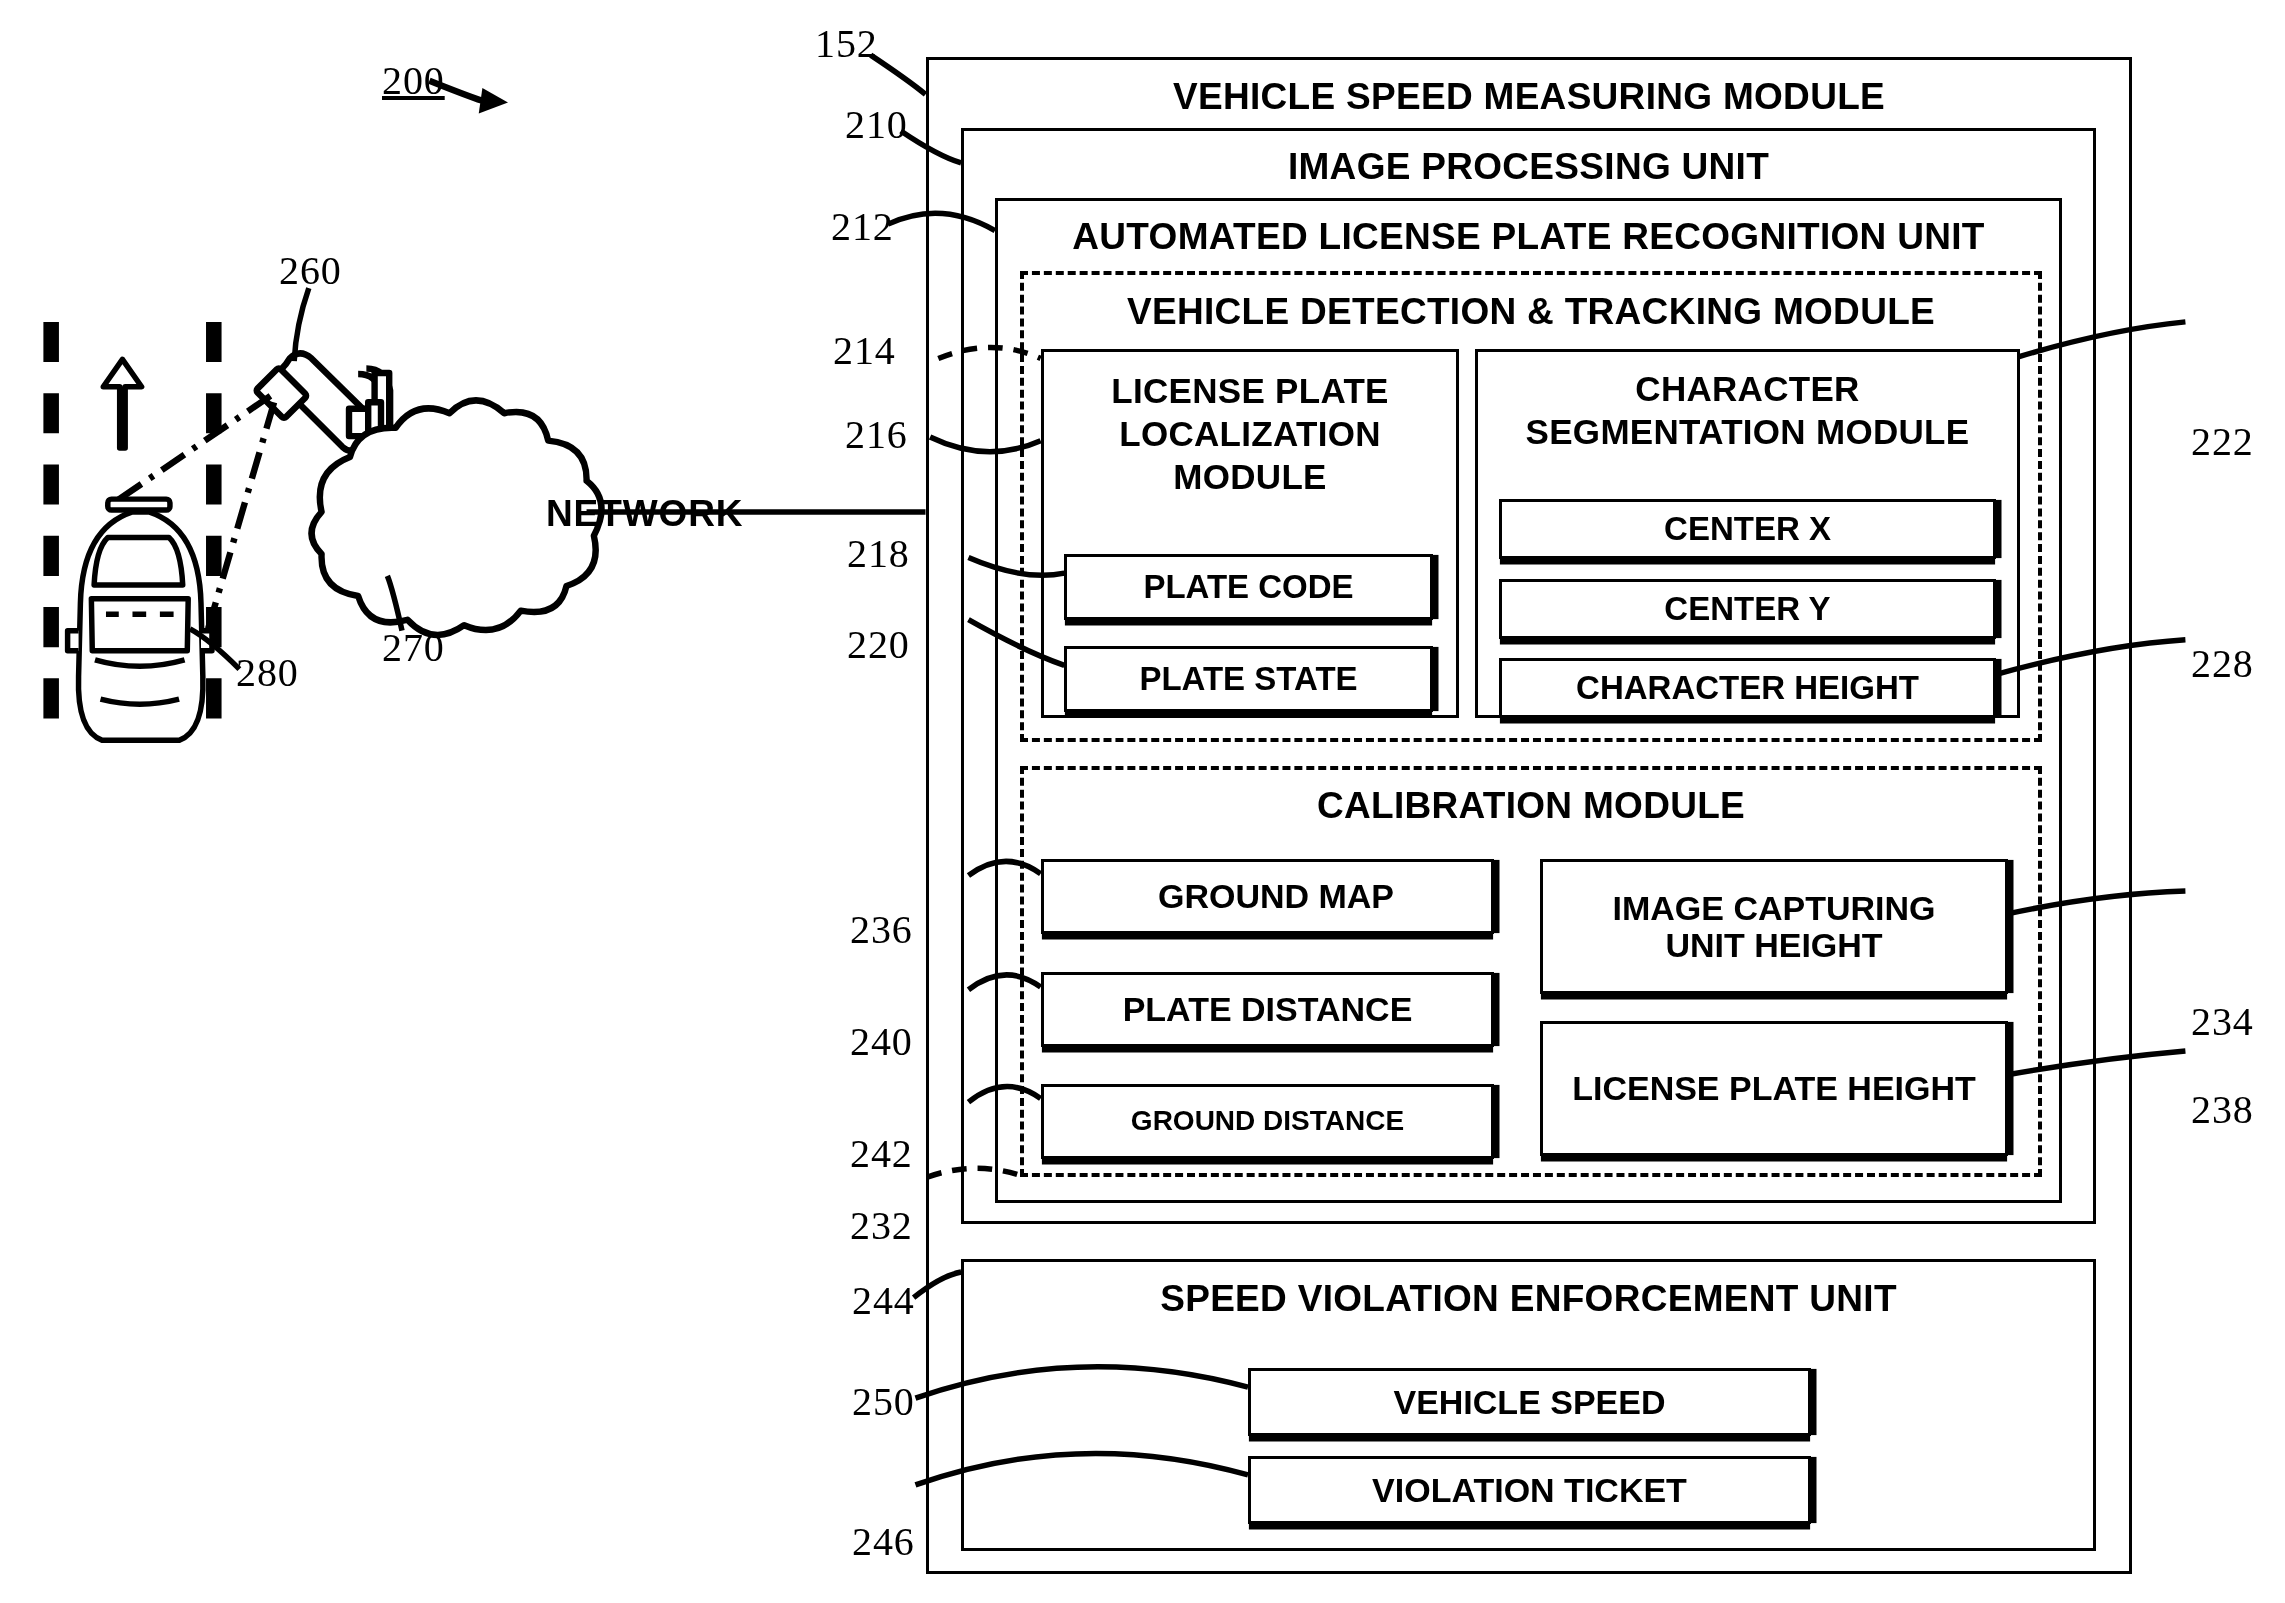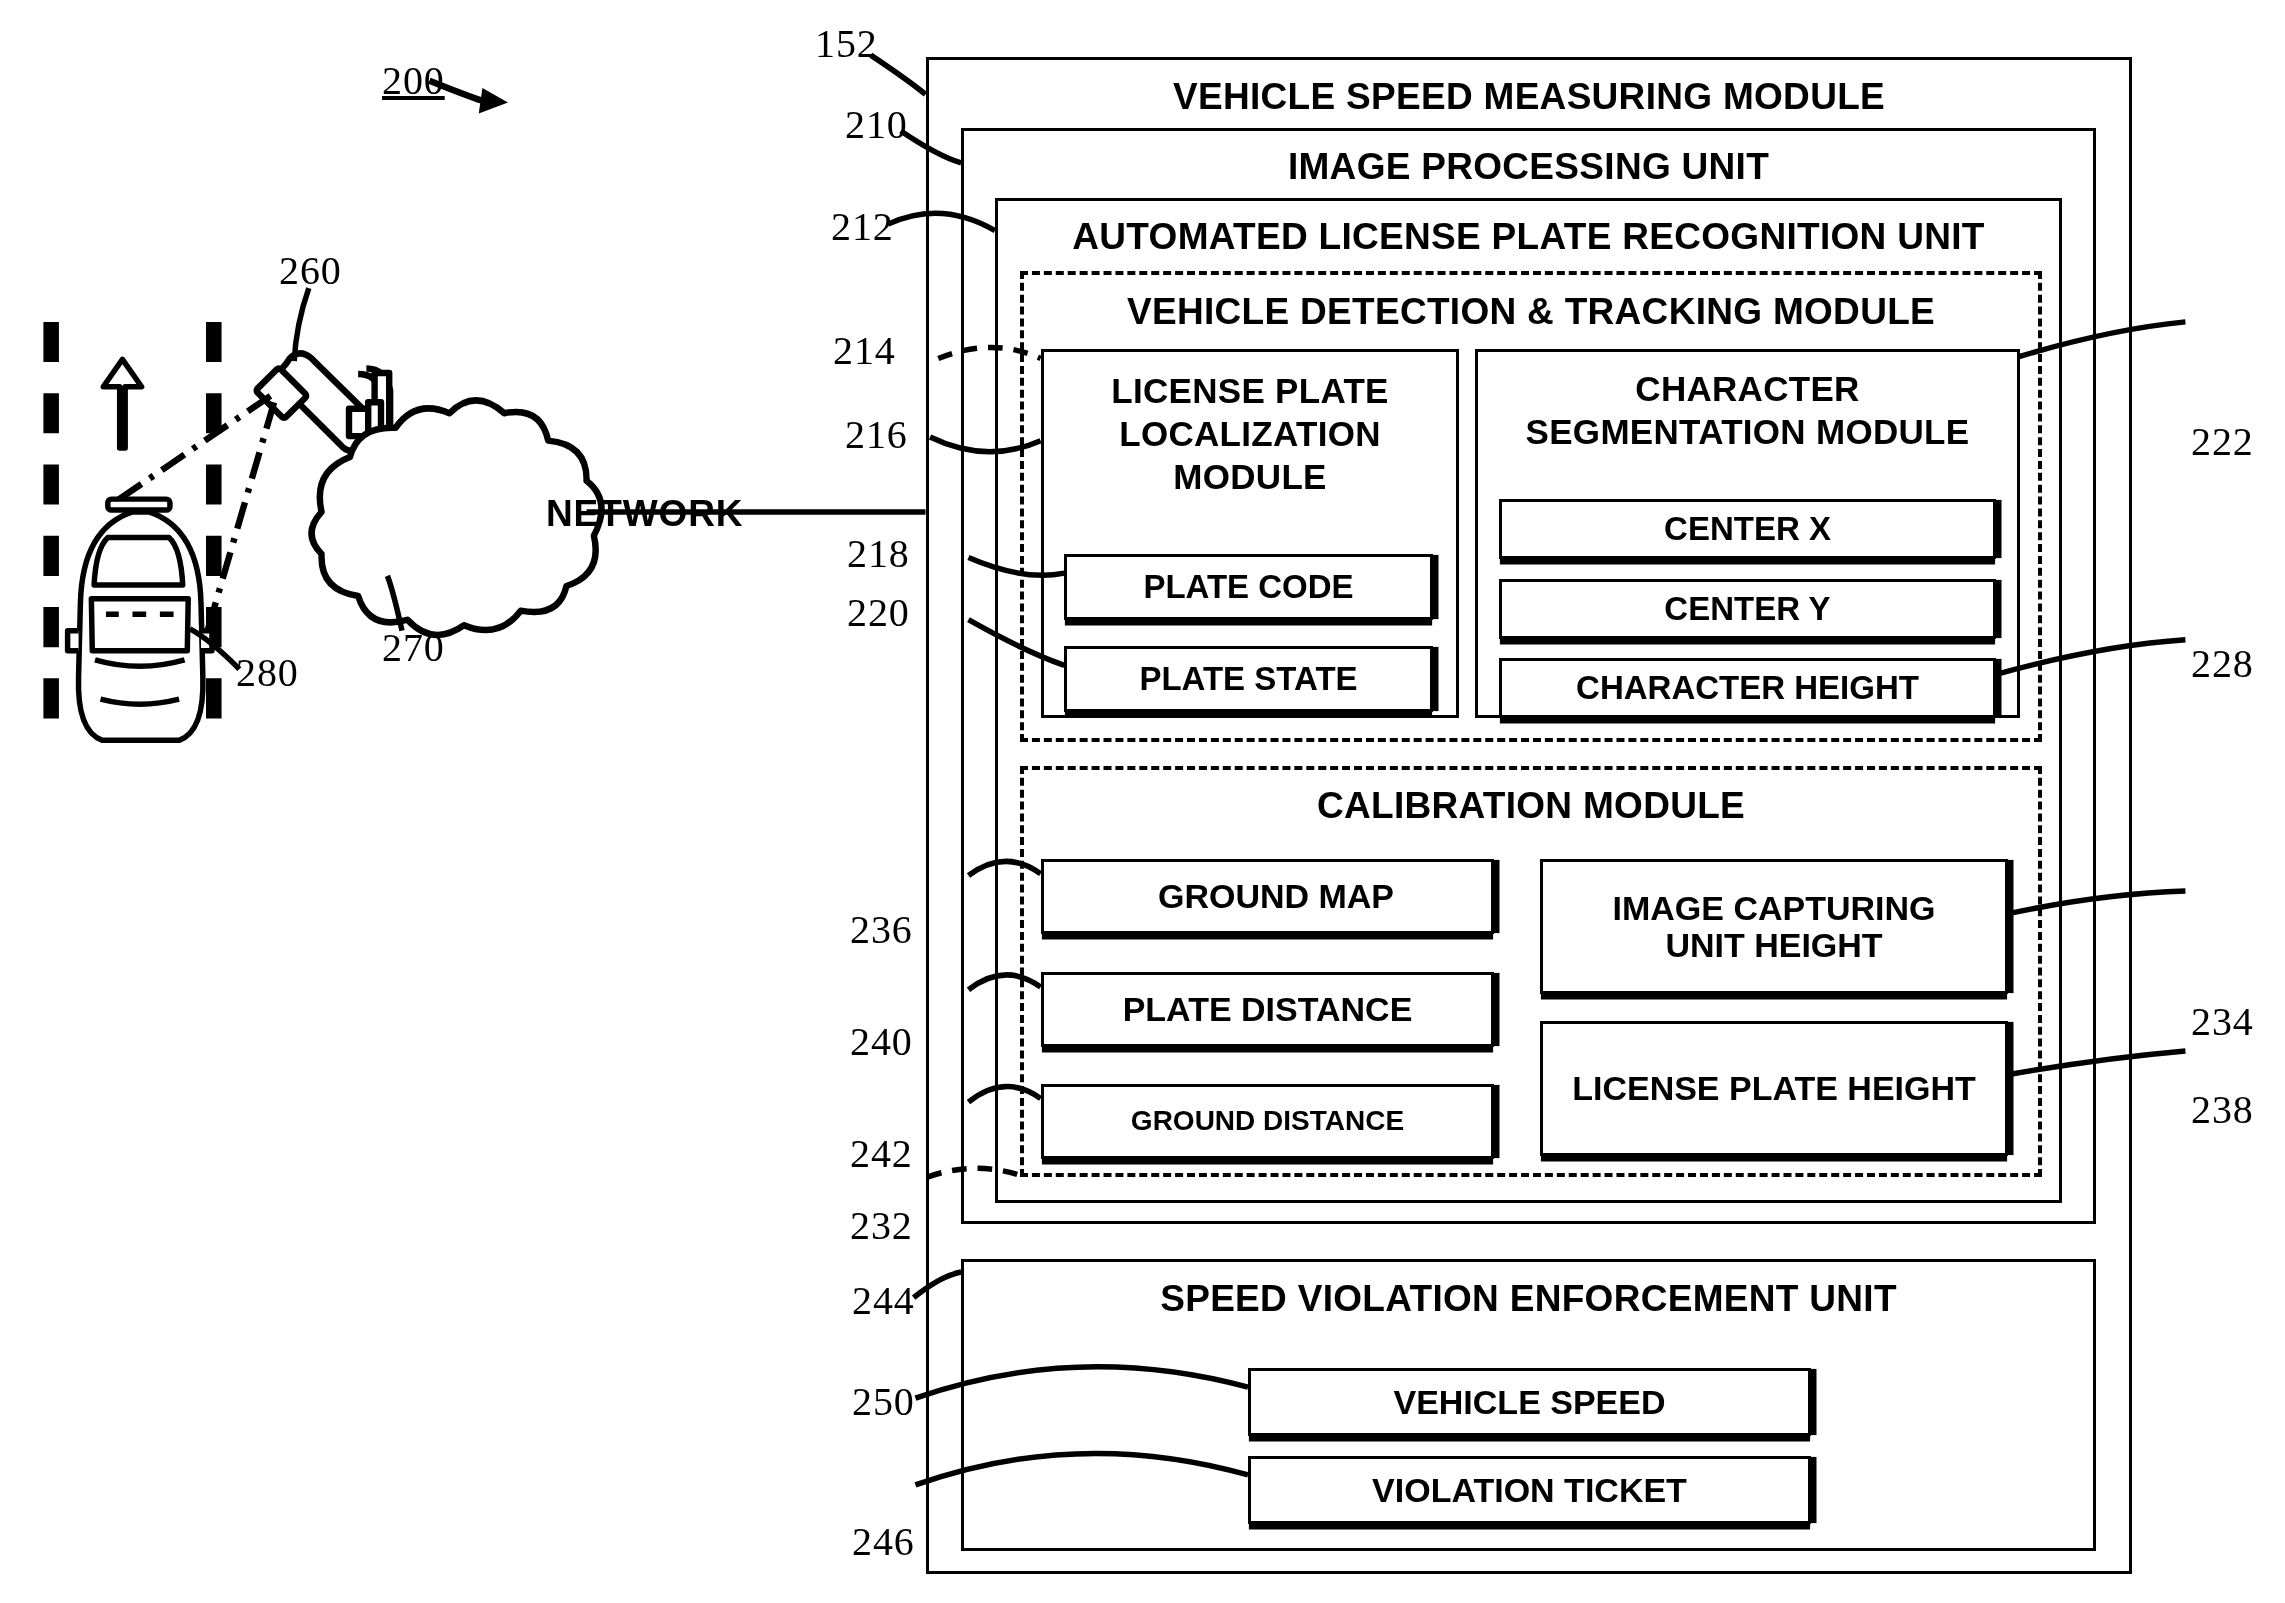--- a/index.html
+++ b/index.html
@@ -178,21 +178,21 @@
     <path d="M1002 1625 Q1180 1562 1366 1614"></path>
   </g>
 </svg>
 
 <div class="ref abs" style="left:815px;top:20px;">152</div>
 <div class="ref abs" style="left:845px;top:101px;">210</div>
 <div class="ref abs" style="left:831px;top:203px;">212</div>
 <div class="ref abs" style="left:833px;top:327px;">214</div>
 <div class="ref abs" style="left:845px;top:411px;">216</div>
 <div class="ref abs" style="left:847px;top:530px;">218</div>
-<div class="ref abs" style="left:847px;top:589px;">220</div>
+<div class="ref abs" style="left:847px;top:621px;">220</div>
 <div class="ref abs" style="left:2191px;top:418px;">222</div>
 <div class="ref abs" style="left:2191px;top:640px;">228</div>
 <div class="ref abs" style="left:2191px;top:998px;">234</div>
 <div class="ref abs" style="left:2191px;top:1086px;">238</div>
 <div class="ref abs" style="left:850px;top:906px;">236</div>
 <div class="ref abs" style="left:850px;top:1018px;">240</div>
 <div class="ref abs" style="left:850px;top:1130px;">242</div>
 <div class="ref abs" style="left:850px;top:1202px;">232</div>
 <div class="ref abs" style="left:852px;top:1277px;">244</div>
 <div class="ref abs" style="left:852px;top:1378px;">250</div>

